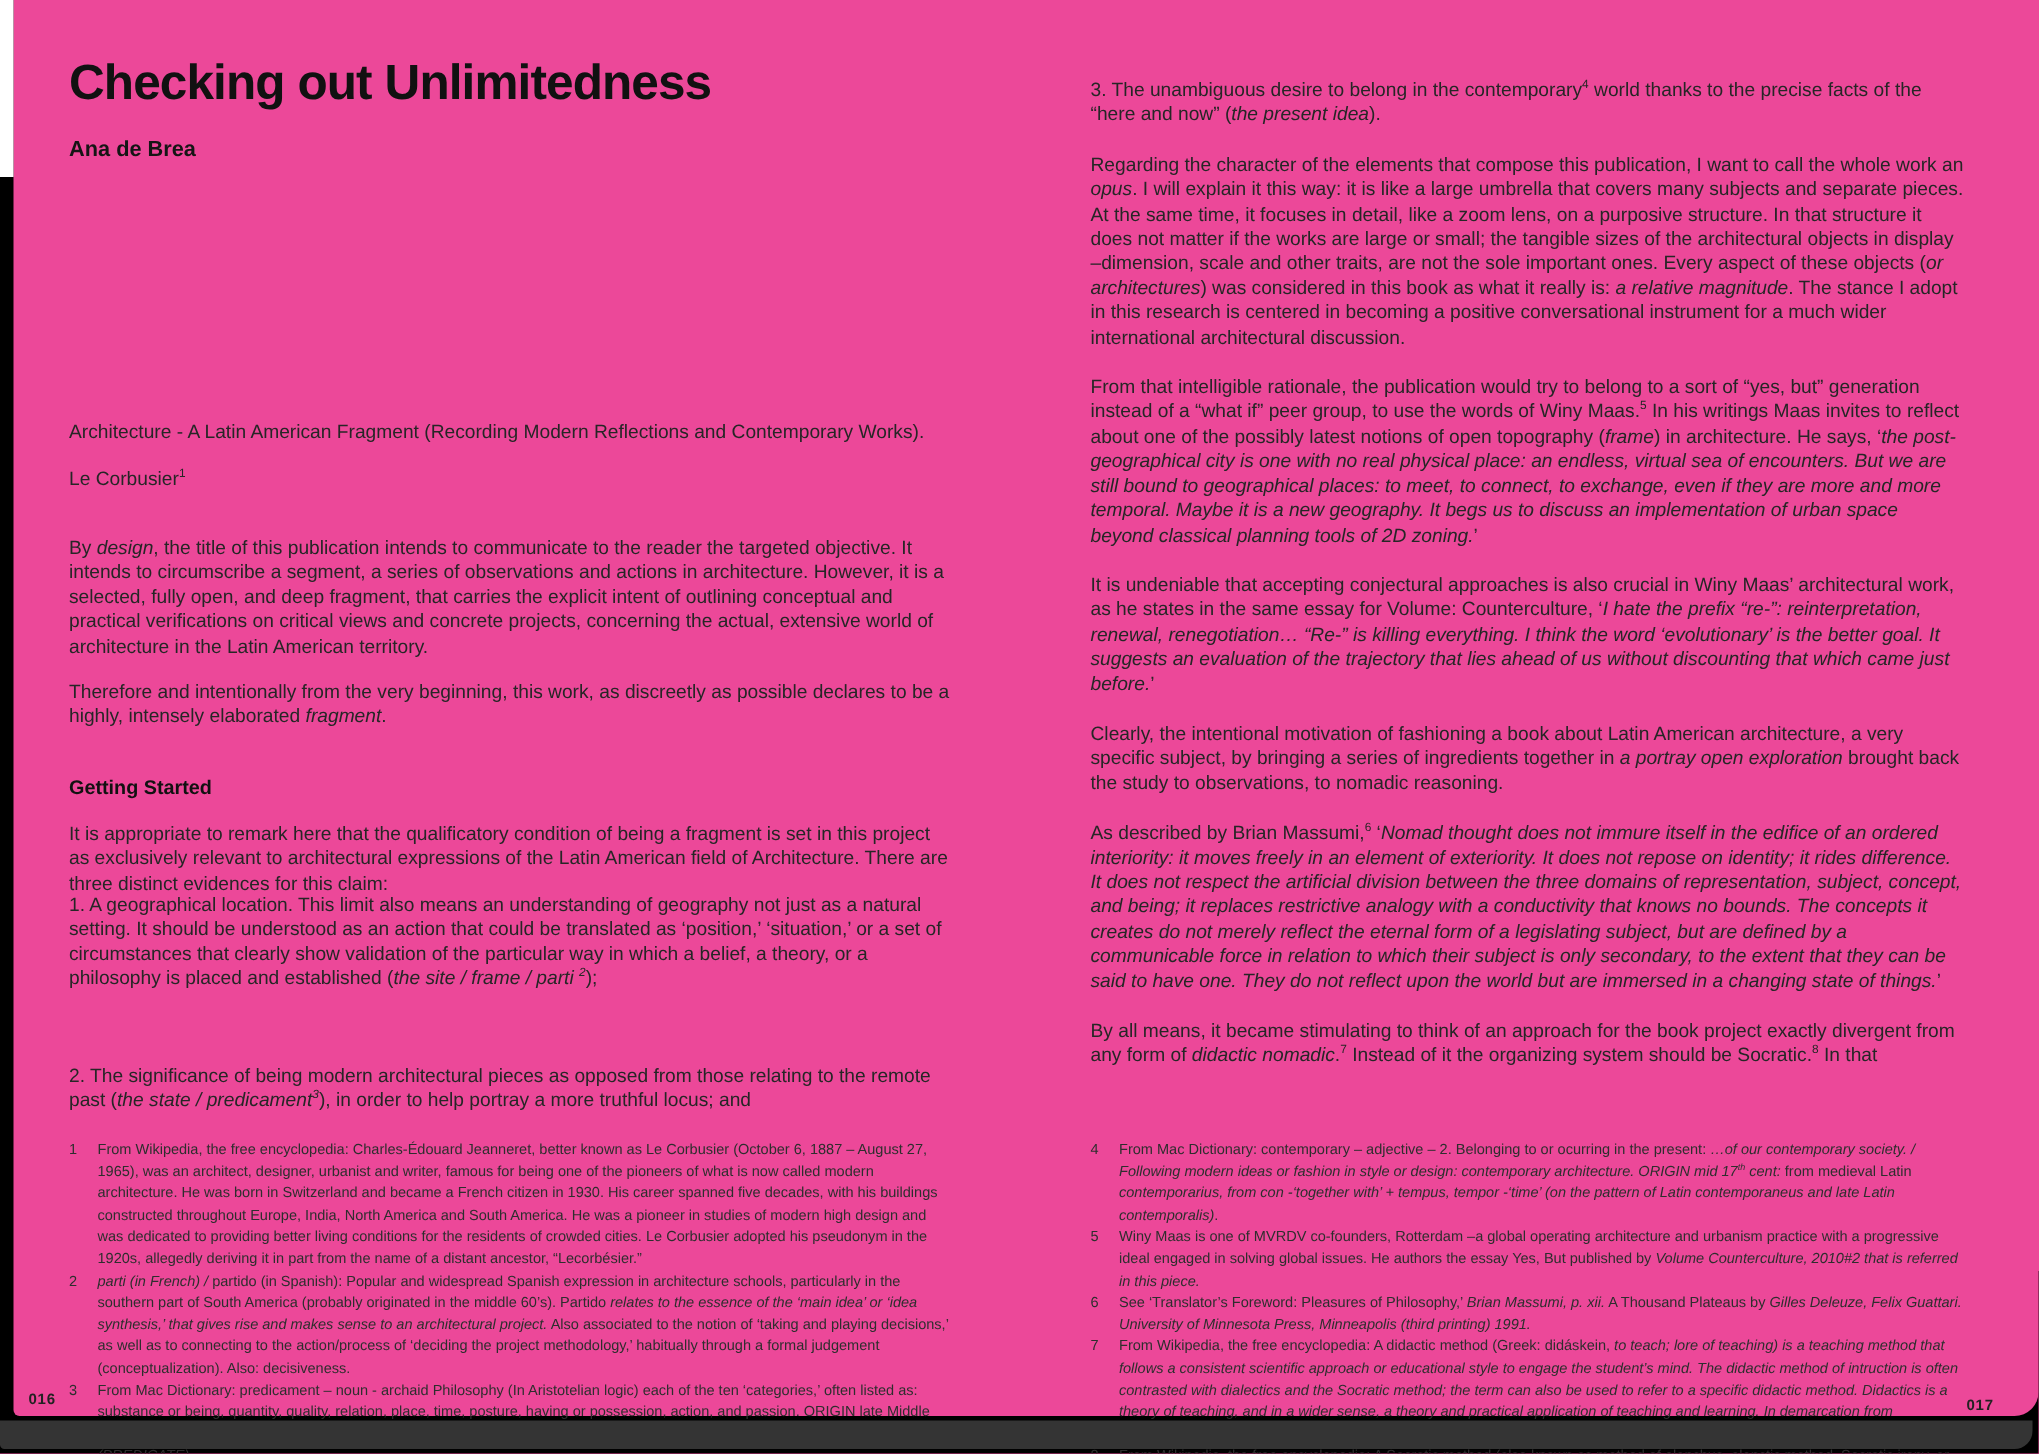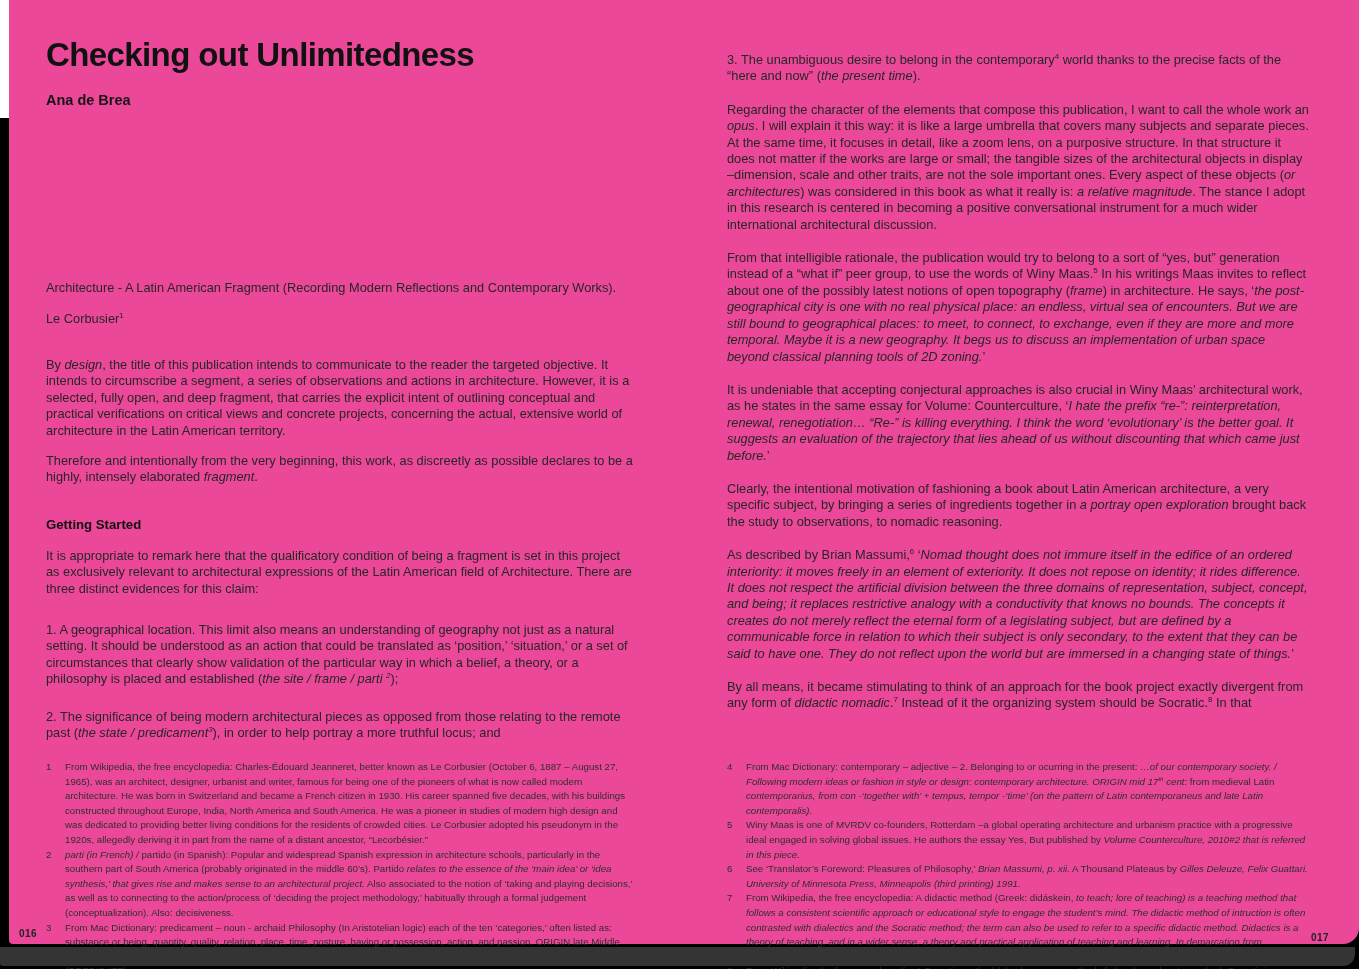--- a/index.html
+++ b/index.html
@@ -28,21 +28,21 @@
   }
   .author{top:92px;font-size:14.5px;font-weight:bold;color:#151515;}
 
   .body-text{font-size:12.8px;line-height:16.4px;color:#262626;}
   .t-intro{top:280px;}
   .t-epigraph{top:311px;}
   .t-para1{top:357px;}
   .t-para2{top:453px;}
   .t-heading{top:517px;font-size:13.2px;font-weight:bold;color:#111;}
   .t-para3{top:548px;}
-  .t-item1{top:622px;}
+  .t-item1{top:595px;}
   .t-item2{top:709px;}
 
   .t-body-right{top:52px;}
   .t-body-right .para{margin:0 0 17px 0;}
 
   .fn-block{top:760px;}
   .fn-row{display:flex;font-size:9.7px;line-height:14.6px;color:#2e2e2e;}
   .fn-num{flex:0 0 19px;}
   .fn-text{flex:1;}
 
@@ -82,21 +82,21 @@
         </div>
         <div class="fn-row">
           <span class="fn-num">3</span>
           <span class="fn-text">From Mac Dictionary: predicament – noun - archaid Philosophy (In Aristotelian logic) each of the ten ‘categories,’ often listed as: substance or being, quantity, quality, relation, place, time, posture, having or possession, action, and passion. ORIGIN late Middle English: from late Latin <i>praedicamentum ‘something predicated’ (rendering Greek Kategoria ‘category’), from Latin praedicare (PREDICATE)</i>.</span>
         </div>
       </div>
   </div>
 
   <div class="col col-right">
     <div class="blk body-text t-body-right">
-      <div class="para">3. The unambiguous desire to belong in the contemporary<sup>4</sup> world thanks to the precise facts of the “here and now” (<i>the present time</i>).</div>
+      <div class="para">3. The unambiguous desire to belong in the contemporary<sup>4</sup> world thanks to the precise facts of the “here and now” (<i>the present idea</i>).</div>
       <div class="para">Regarding the character of the elements that compose this publication, I want to call the whole work an <i>opus</i>.  I will explain it this way: it is like a large umbrella that covers many subjects and separate pieces. At the same time, it focuses in detail, like a zoom lens, on a purposive structure. In that structure it does not matter if the works are large or small; the tangible sizes of the architectural objects in display –dimension, scale and other traits, are not the sole important ones. Every aspect of these objects (<i>or architectures</i>) was considered in this book as what it really is: <i>a relative magnitude</i>. The stance I adopt in this research is centered in becoming a positive conversational instrument for a much wider international architectural discussion.</div>
       <div class="para">From that intelligible rationale, the publication would try to belong to a sort of “yes, but” generation instead of a “what if” peer group, to use the words of Winy Maas.<sup>5</sup> In his writings Maas invites to reflect about one of the possibly latest notions of open topography (<i>frame</i>) in architecture. He says, ‘<i>the post-geographical city is one with no real physical place: an endless, virtual sea of encounters. But we are still bound to geographical places: to meet, to connect, to exchange, even if they are more and more temporal. Maybe it is a new geography. It begs us to discuss an implementation of urban space beyond classical planning tools of 2D zoning.</i>’</div>
       <div class="para">It is undeniable that accepting conjectural approaches is also crucial in Winy Maas’ architectural work, as he states in the same essay for Volume: Counterculture, ‘<i>I hate the prefix “re-”: reinterpretation, renewal, renegotiation… “Re-” is killing everything. I think the word ‘evolutionary’ is the better goal.  It suggests an evaluation of the trajectory that lies ahead of us without discounting that which came just before.</i>’</div>
       <div class="para">Clearly, the intentional motivation of fashioning a book about Latin American architecture, a very specific subject, by bringing a series of ingredients together in <i>a portray open exploration</i> brought back the study to observations, to nomadic reasoning.</div>
       <div class="para">As described by Brian Massumi,<sup>6</sup> ‘<i>Nomad thought does not immure itself in the edifice of an ordered interiority: it moves freely in an element of exteriority. It does not repose on identity; it rides difference. It does not respect the artificial division between the three domains of representation, subject, concept, and being; it replaces restrictive analogy with a conductivity that knows no bounds. The concepts it creates do not merely reflect the eternal form of a legislating subject, but are defined by a communicable force in relation to which their subject is only secondary, to the extent that they can be said to have one. They do not reflect upon the world but are immersed in a changing state of things.</i>’</div>
       <div class="para">By all means, it became stimulating to think of an approach for the book project exactly divergent from any form of <i>didactic nomadic</i>.<sup>7</sup> Instead of it the organizing system should be Socratic.<sup>8</sup> In that</div>
     </div>
     <div class="blk fn-block">
         <div class="fn-row">
           <span class="fn-num">4</span>

